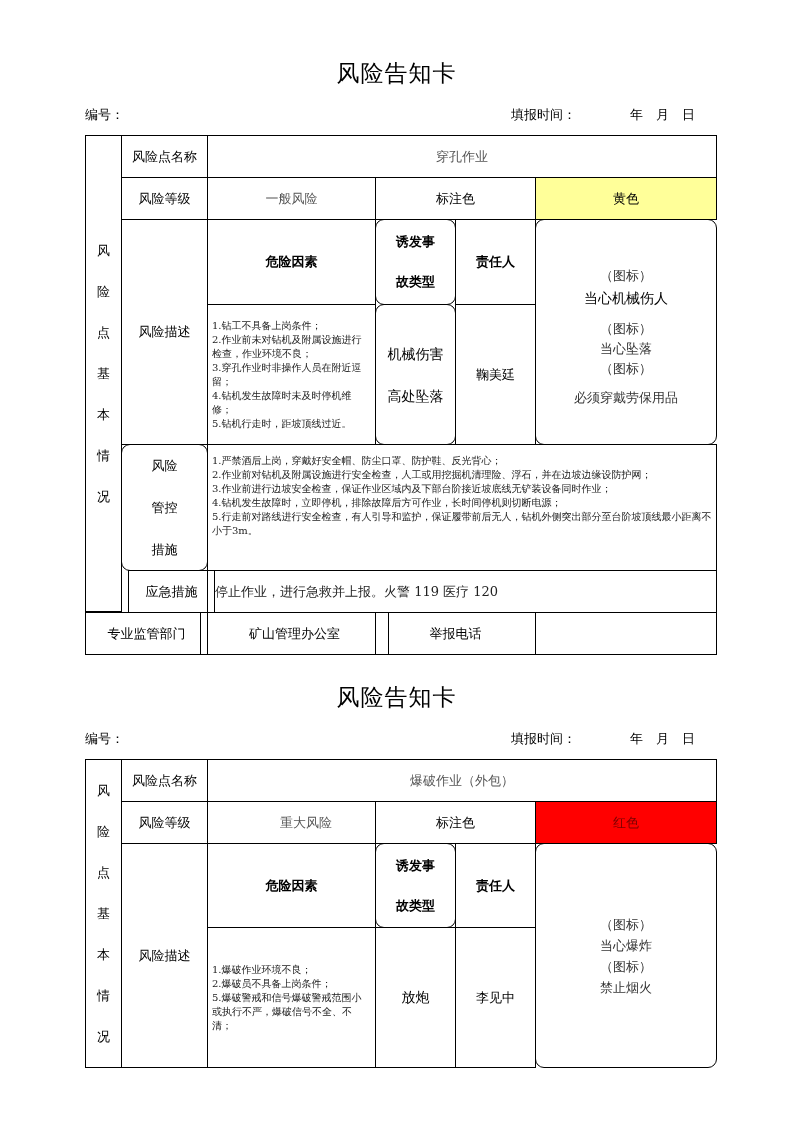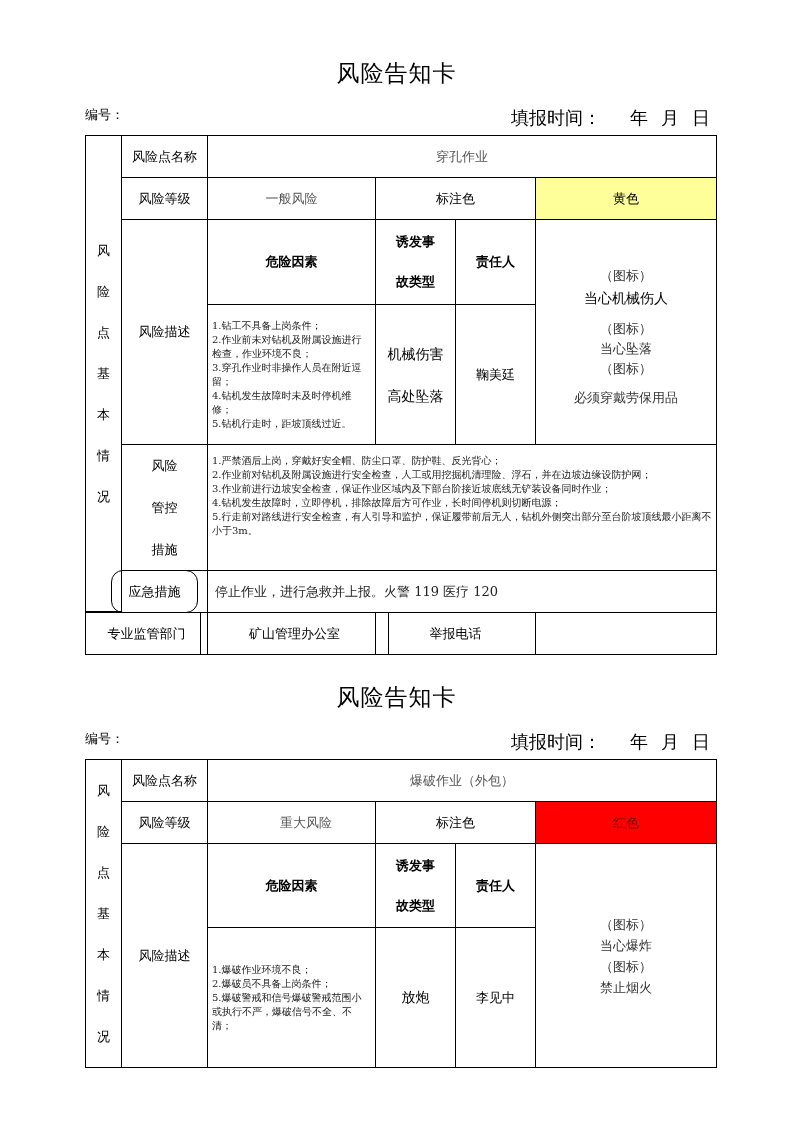--- a/index.html
+++ b/index.html
@@ -1,34 +1,34 @@
 <!DOCTYPE html>
 <html><head>
 <meta charset="utf-8">
 <style>
   html, body { margin: 0; padding: 0; background: #ffffff; }
   body { width: 793px; height: 1122px; position: relative; overflow: hidden;
          font-family: "DejaVu Sans", "Liberation Sans", sans-serif; color: #000; }
   .title { position: absolute; left: 0; width: 793px; text-align: center;
            font-size: 23px; letter-spacing: 1px; }
   .meta-left { position: absolute; left: 85px; font-size: 13px; }
-  .meta-right { position: absolute; left: 511px; font-size: 18px; }
+  .meta-right { position: absolute; left: 511px; font-size: 13px; }
   .meta-right .date { position: absolute; left: 119px; white-space: nowrap; word-spacing: 14px; }
   .meta-right .date span { margin-right: 13px; }
   .cell { position: absolute; box-sizing: border-box; border: 1px solid #000;
           display: flex; align-items: center; justify-content: center;
           text-align: center; font-size: 13px; }
   .gray { color: #555; }
   .bold { font-weight: bold; }
   .serif { font-family: "DejaVu Serif", "Liberation Serif", serif; }
   .small { font-size: 10px; line-height: 14px; text-align: left; justify-content: flex-start;
            align-items: center; padding: 0 4px; color: #222; }
   .vcol { flex-direction: column; }
   .vcol span { display: block; line-height: 41px; }
-  .stack { flex-direction: column; }
+  .stack { flex-direction: column; border-radius: 9px; }
   .lines { display: block; }
   .lines div { display: block; }
 </style>
 </head>
 <body>
 
 <div>
   <div class="title" style="top:58px;">风险告知卡</div>
   <div class="meta-left" style="top:106px;">编号：</div>
   <div class="meta-right" style="top:106px;">
@@ -96,21 +96,21 @@
   <div class="cell small serif" style="left:207px;top:444px;width:510px;height:127px;align-items:flex-start;padding-top:9px;">
     <div class="lines">
       <div>1.严禁酒后上岗，穿戴好安全帽、防尘口罩、防护鞋、反光背心；</div>
       <div>2.作业前对钻机及附属设施进行安全检查，人工或用挖掘机清理险、浮石，并在边坡边缘设防护网；</div>
       <div>3.作业前进行边坡安全检查，保证作业区域内及下部台阶接近坡底线无铲装设备同时作业；</div>
       <div>4.钻机发生故障时，立即停机，排除故障后方可作业，长时间停机则切断电源；</div>
       <div>5.行走前对路线进行安全检查，有人引导和监护，保证履带前后无人，钻机外侧突出部分至台阶坡顶线最小距离不小于3m。</div>
     </div>
   </div>
 
-  <div class="cell" style="left:111px;top:570px;width:87px;height:43px;border-radius:12px;">应急措施</div>
+  <div class="cell" style="left:128px;top:570px;width:87px;height:43px;">应急措施</div>
   <div class="cell serif" style="left:207px;top:570px;width:510px;height:43px;justify-content:flex-start;padding-left:7px;color:#222;">停止作业，进行急救并上报。火警 119 医疗 120</div>
 
   <div class="cell" style="left:85px;top:612px;width:123px;height:43px;">专业监管部门</div>
   <div class="cell" style="left:200px;top:612px;width:189px;height:43px;">矿山管理办公室</div>
   <div class="cell" style="left:375px;top:612px;width:161px;height:43px;">举报电话</div>
   <div class="cell" style="left:535px;top:612px;width:182px;height:43px;"></div>
 </div>
 
 <div>
   <div class="title" style="top:682px;">风险告知卡</div>

